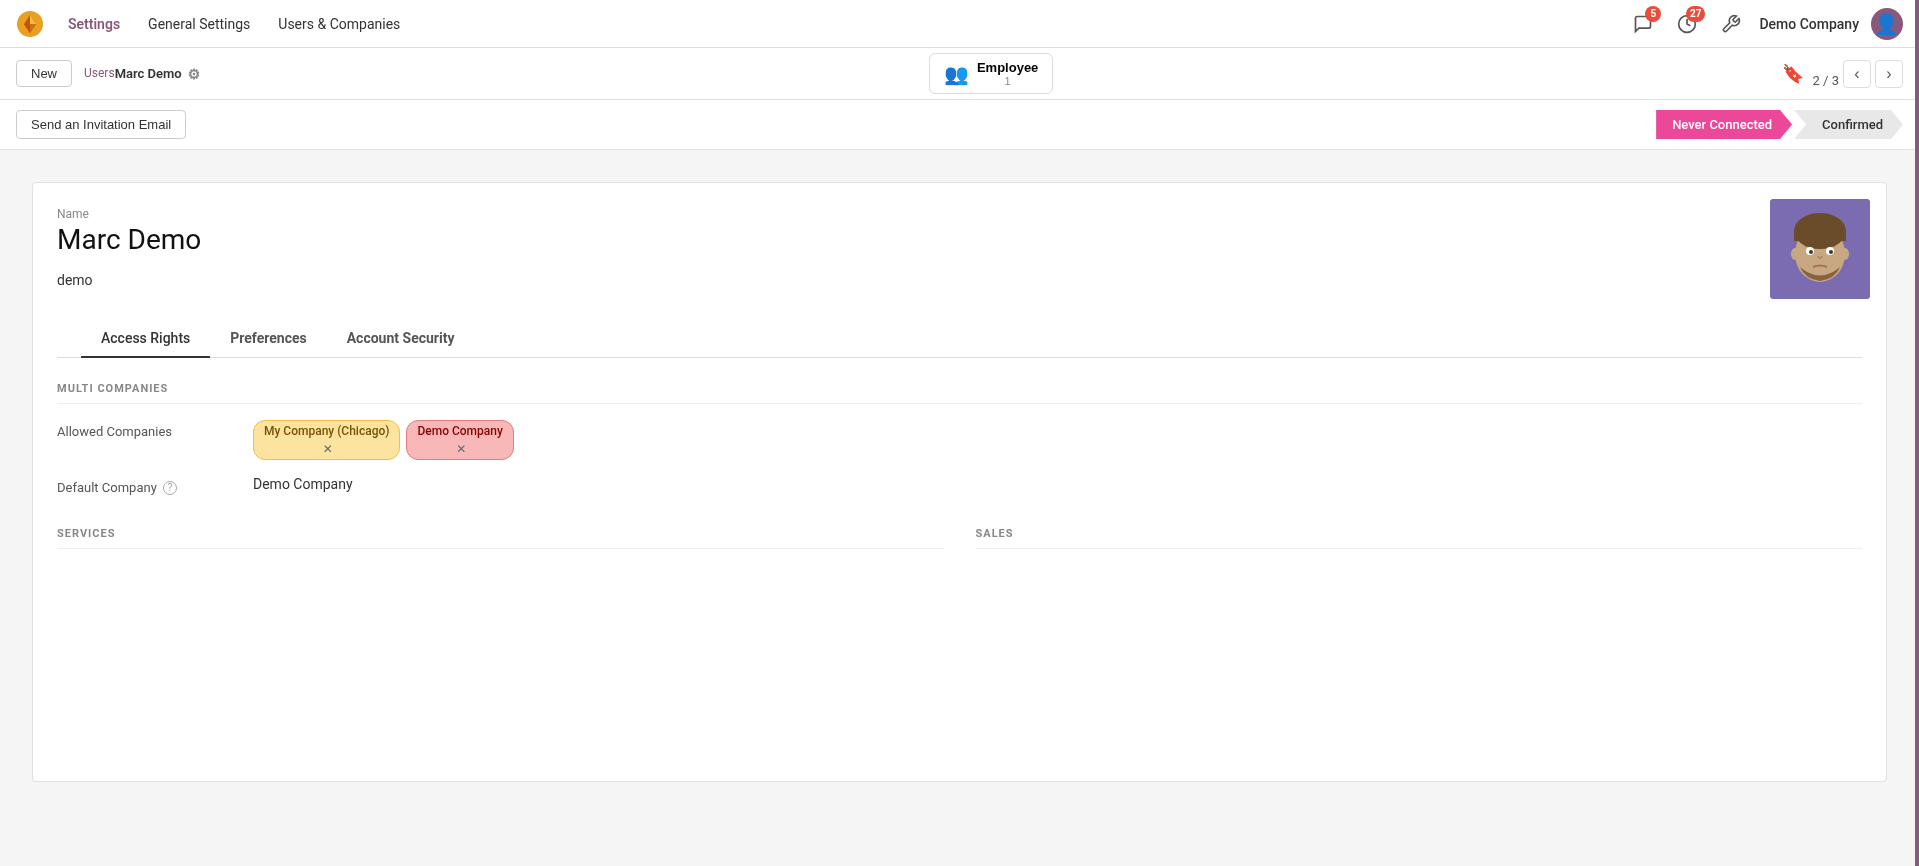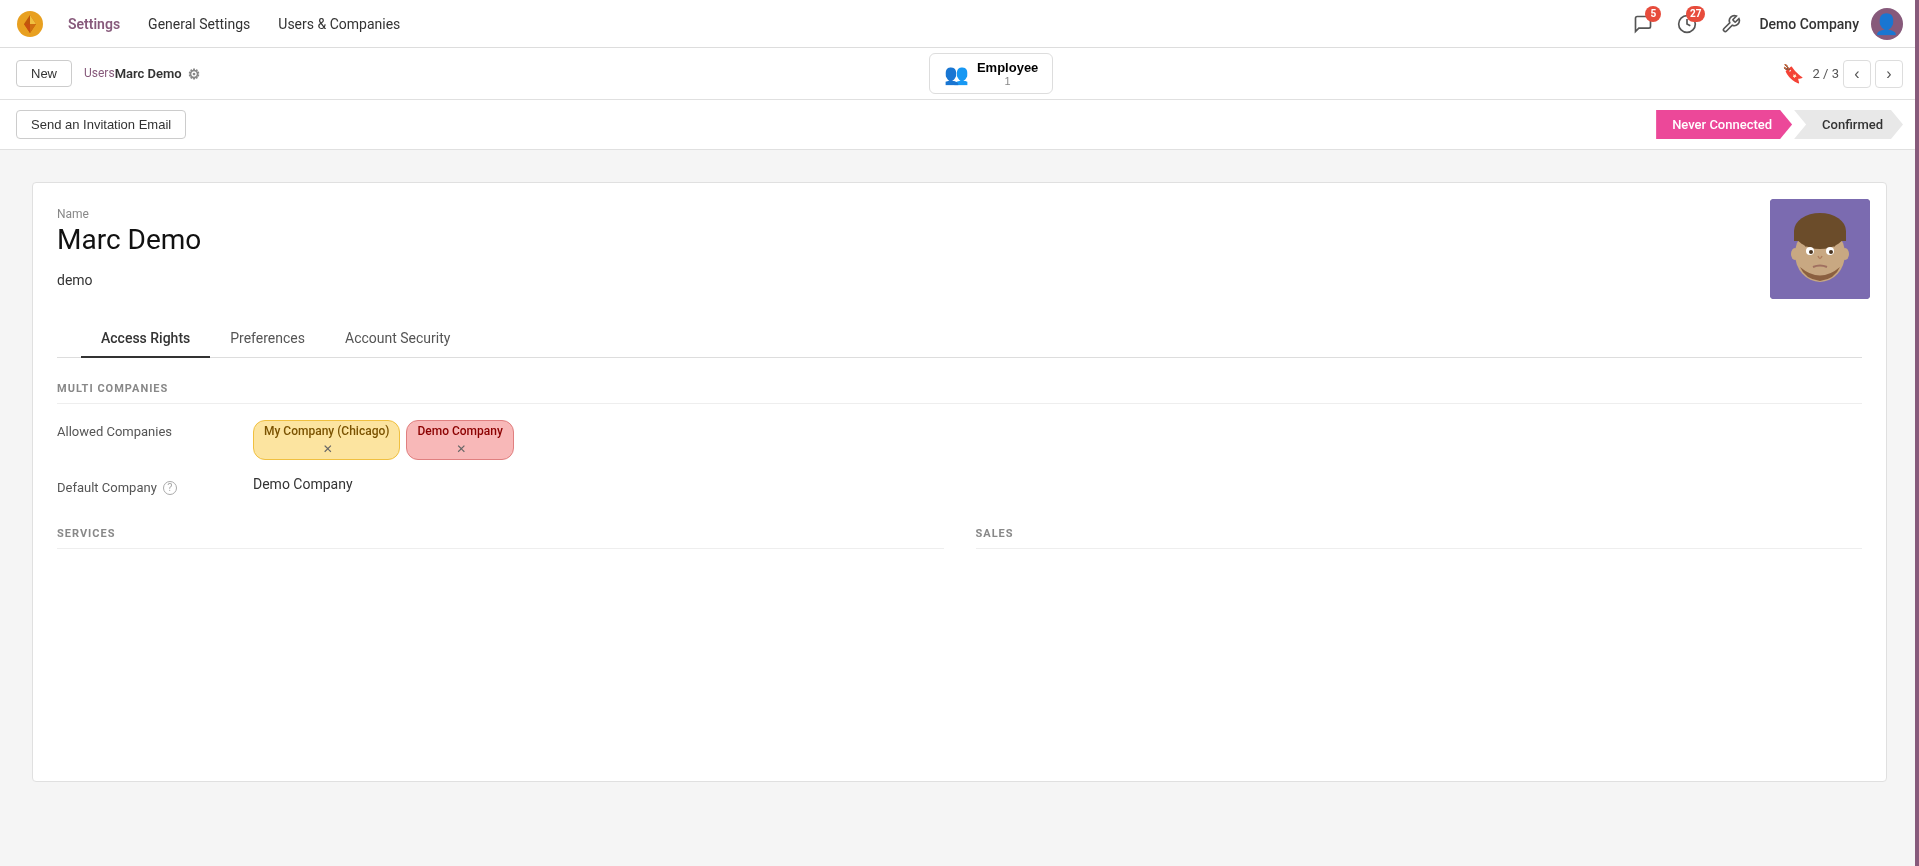--- a/index.html
+++ b/index.html
@@ -60,21 +60,21 @@
       border: 1px solid #ddd; background: #fff; border-radius: 6px;
       padding: 6px 14px; cursor: pointer; font-size: 14px;
     }
     .btn-employee-icon { font-size: 20px; color: #555; }
     .btn-employee-text { display: flex; flex-direction: column; }
     .btn-employee-label { font-weight: 600; font-size: 13px; }
     .btn-employee-count { font-size: 11px; color: #888; }
 
     .actionbar-right { display: flex; align-items: center; gap: 8px; margin-left: auto; }
     .bookmark-icon { font-size: 18px; color: #888; cursor: pointer; }
-    .pager { display: flex; align-items: center; gap: 4px; font-size: 13px; color: #555; }
+    .pager { display: flex; align-items: flex-end; gap: 4px; font-size: 13px; color: #555; }
     .pager-btn {
       width: 28px; height: 28px; display: flex; align-items: center; justify-content: center;
       border: 1px solid #ddd; border-radius: 4px; cursor: pointer; background: #fff;
       font-size: 16px; color: #555;
     }
 
     
     .statusbar {
       display: flex; align-items: flex-end; background: #fff;
       padding: 10px 16px; border-bottom: 1px solid #e0e0e0; gap: 12px;
@@ -113,21 +113,21 @@
     .field-value { font-size: 14px; color: #333; margin-bottom: 8px; }
     .help-icon { font-size: 11px; color: #aaa; cursor: help; border: 1px solid #aaa; border-radius: 50%; width: 14px; height: 14px; display: inline-flex; align-items: center; justify-content: center; margin-left: 4px; }
 
     
     .tabs {
       display: flex; border-bottom: 1px solid #ddd;
       margin: 0 0 0 0; padding: 0 24px;
     }
     .tab {
       padding: 10px 20px; cursor: pointer; font-size: 14px; color: #555;
-      border-bottom: 2px solid transparent; margin-bottom: -1px;
+      border-bottom: 2px solid transparent; margin-bottom: -1px; font-weight: bold;
     }
     .tab.active { color: #333; border-bottom: 2px solid #333; font-weight: 500; }
 
     
     .tab-content { padding: 24px; }
     .section-title {
       font-size: 11px; font-weight: 700; color: #888; letter-spacing: 1px;
       text-transform: uppercase; margin-bottom: 16px;
       padding-bottom: 8px; border-bottom: 1px solid #eee;
     }

